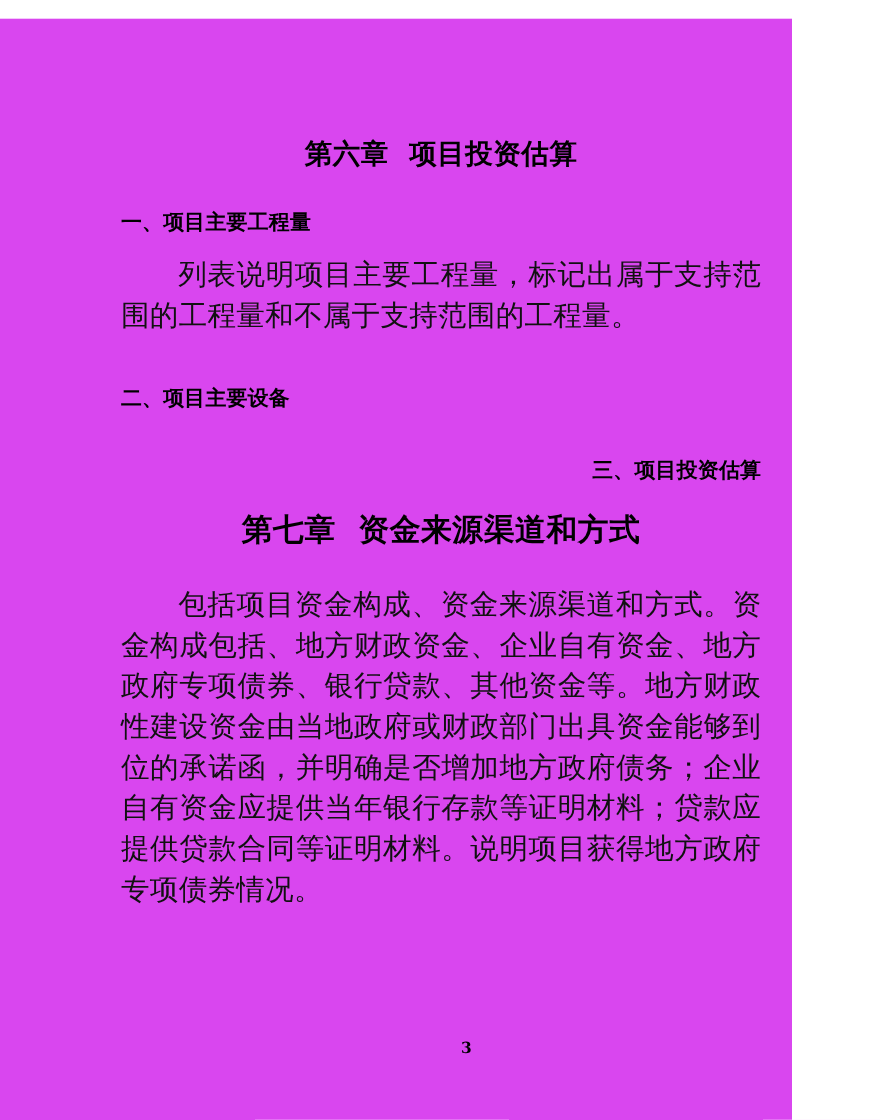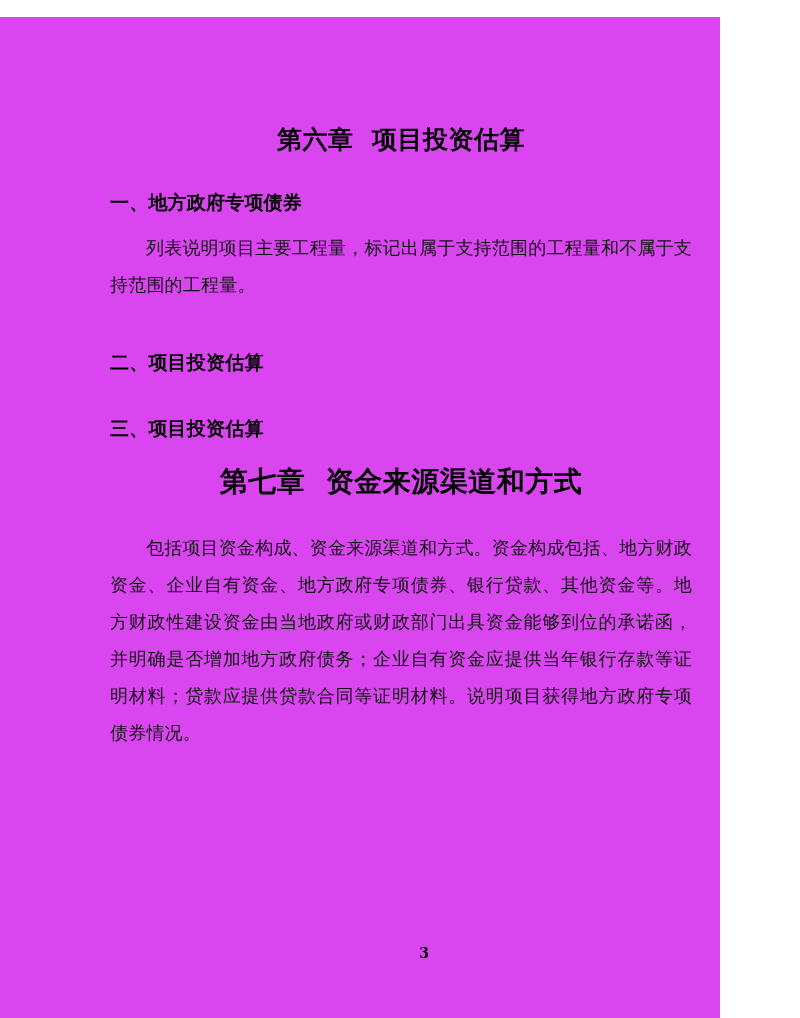--- a/index.html
+++ b/index.html
@@ -62,36 +62,36 @@
     font-weight: bold;
     font-size: 19px;
     line-height: 26px;
     color: #000;
     text-align: left;
     letter-spacing: 0.2px;
   }
 
   
   .body-paragraph {
-    font-family: Liberation Mono, monospace;
-    font-size: 18px;
+    font-family: Liberation Sans, sans-serif;
+    font-size: 26px;
     line-height: 37px;
     color: #111;
     text-align: justify;
     text-justify: inter-ideograph;
     text-indent: 2em;
     letter-spacing: 0.2px;
     margin: 0;
   }
 
   
   .gap-before-sec1 { margin-top: 32px; }
   .gap-sec-body    { margin-top: 2px; }
   .gap-block       { margin-top: 44px; }
-  .gap-block-small { margin-top: 40px; }
+  .gap-block-small { margin-top: 40px; text-align: right; }
   .gap-ch7-body    { margin-top: 30px; }
 
   
   .page-number {
     position: absolute;
     left: 0;
     top: 928px;
     width: 800px;
     text-align: center;
     font-family: "DejaVu Serif", "Liberation Serif", serif;
@@ -103,24 +103,24 @@
   }
 </style>
 </head>
 <body>
 
 <div class="page">
   <div class="content">
 
     <h1 class="chapter-title ch6">第六章  项目投资估算</h1>
 
-    <h2 class="section-heading gap-before-sec1">一、地方政府专项债券</h2>
+    <h2 class="section-heading gap-before-sec1">一、项目主要工程量</h2>
     <p class="body-paragraph gap-sec-body">列表说明项目主要工程量，标记出属于支持范围的工程量和不属于支持范围的工程量。</p>
 
-    <h2 class="section-heading gap-block">二、项目投资估算</h2>
+    <h2 class="section-heading gap-block">二、项目主要设备</h2>
 
     <h2 class="section-heading gap-block-small">三、项目投资估算</h2>
 
     <h1 class="chapter-title ch7">第七章  资金来源渠道和方式</h1>
 
     <p class="body-paragraph gap-ch7-body">包括项目资金构成、资金来源渠道和方式。资金构成包括、地方财政资金、企业自有资金、地方政府专项债券、银行贷款、其他资金等。地方财政性建设资金由当地政府或财政部门出具资金能够到位的承诺函，并明确是否增加地方政府债务；企业自有资金应提供当年银行存款等证明材料；贷款应提供贷款合同等证明材料。说明项目获得地方政府专项债券情况。</p>
 
   </div>
 
   <div class="page-number">3</div>

